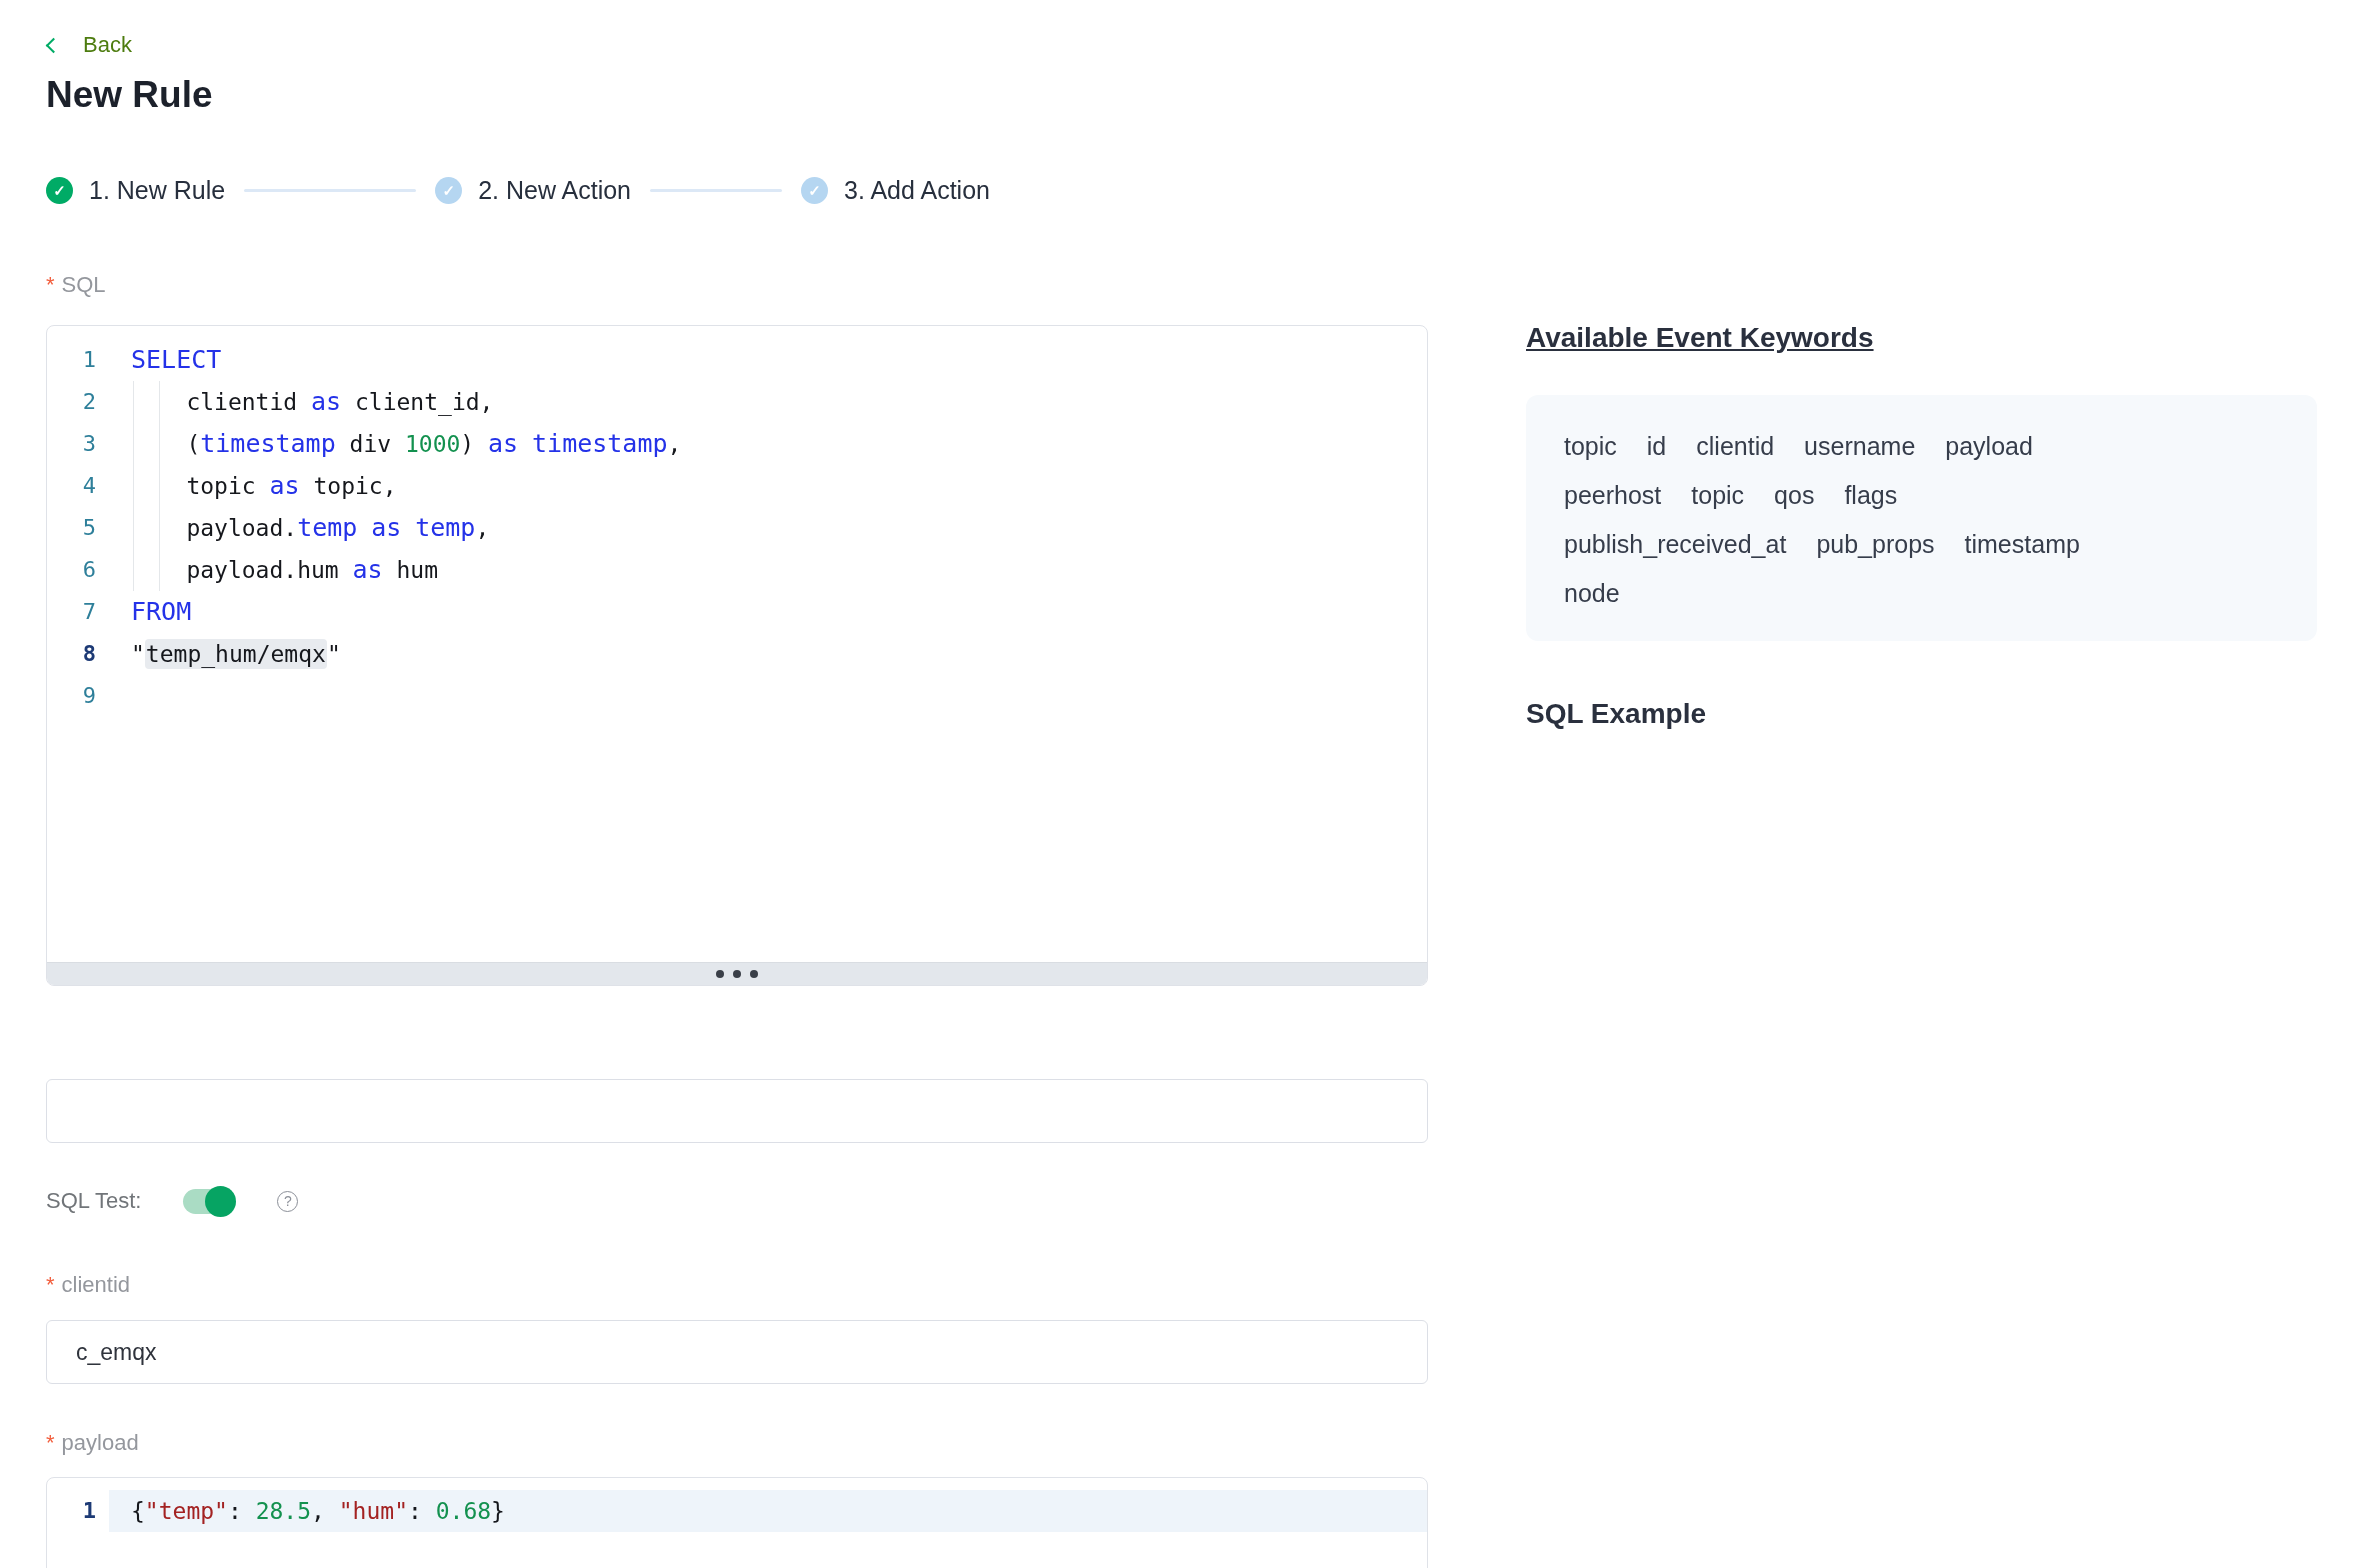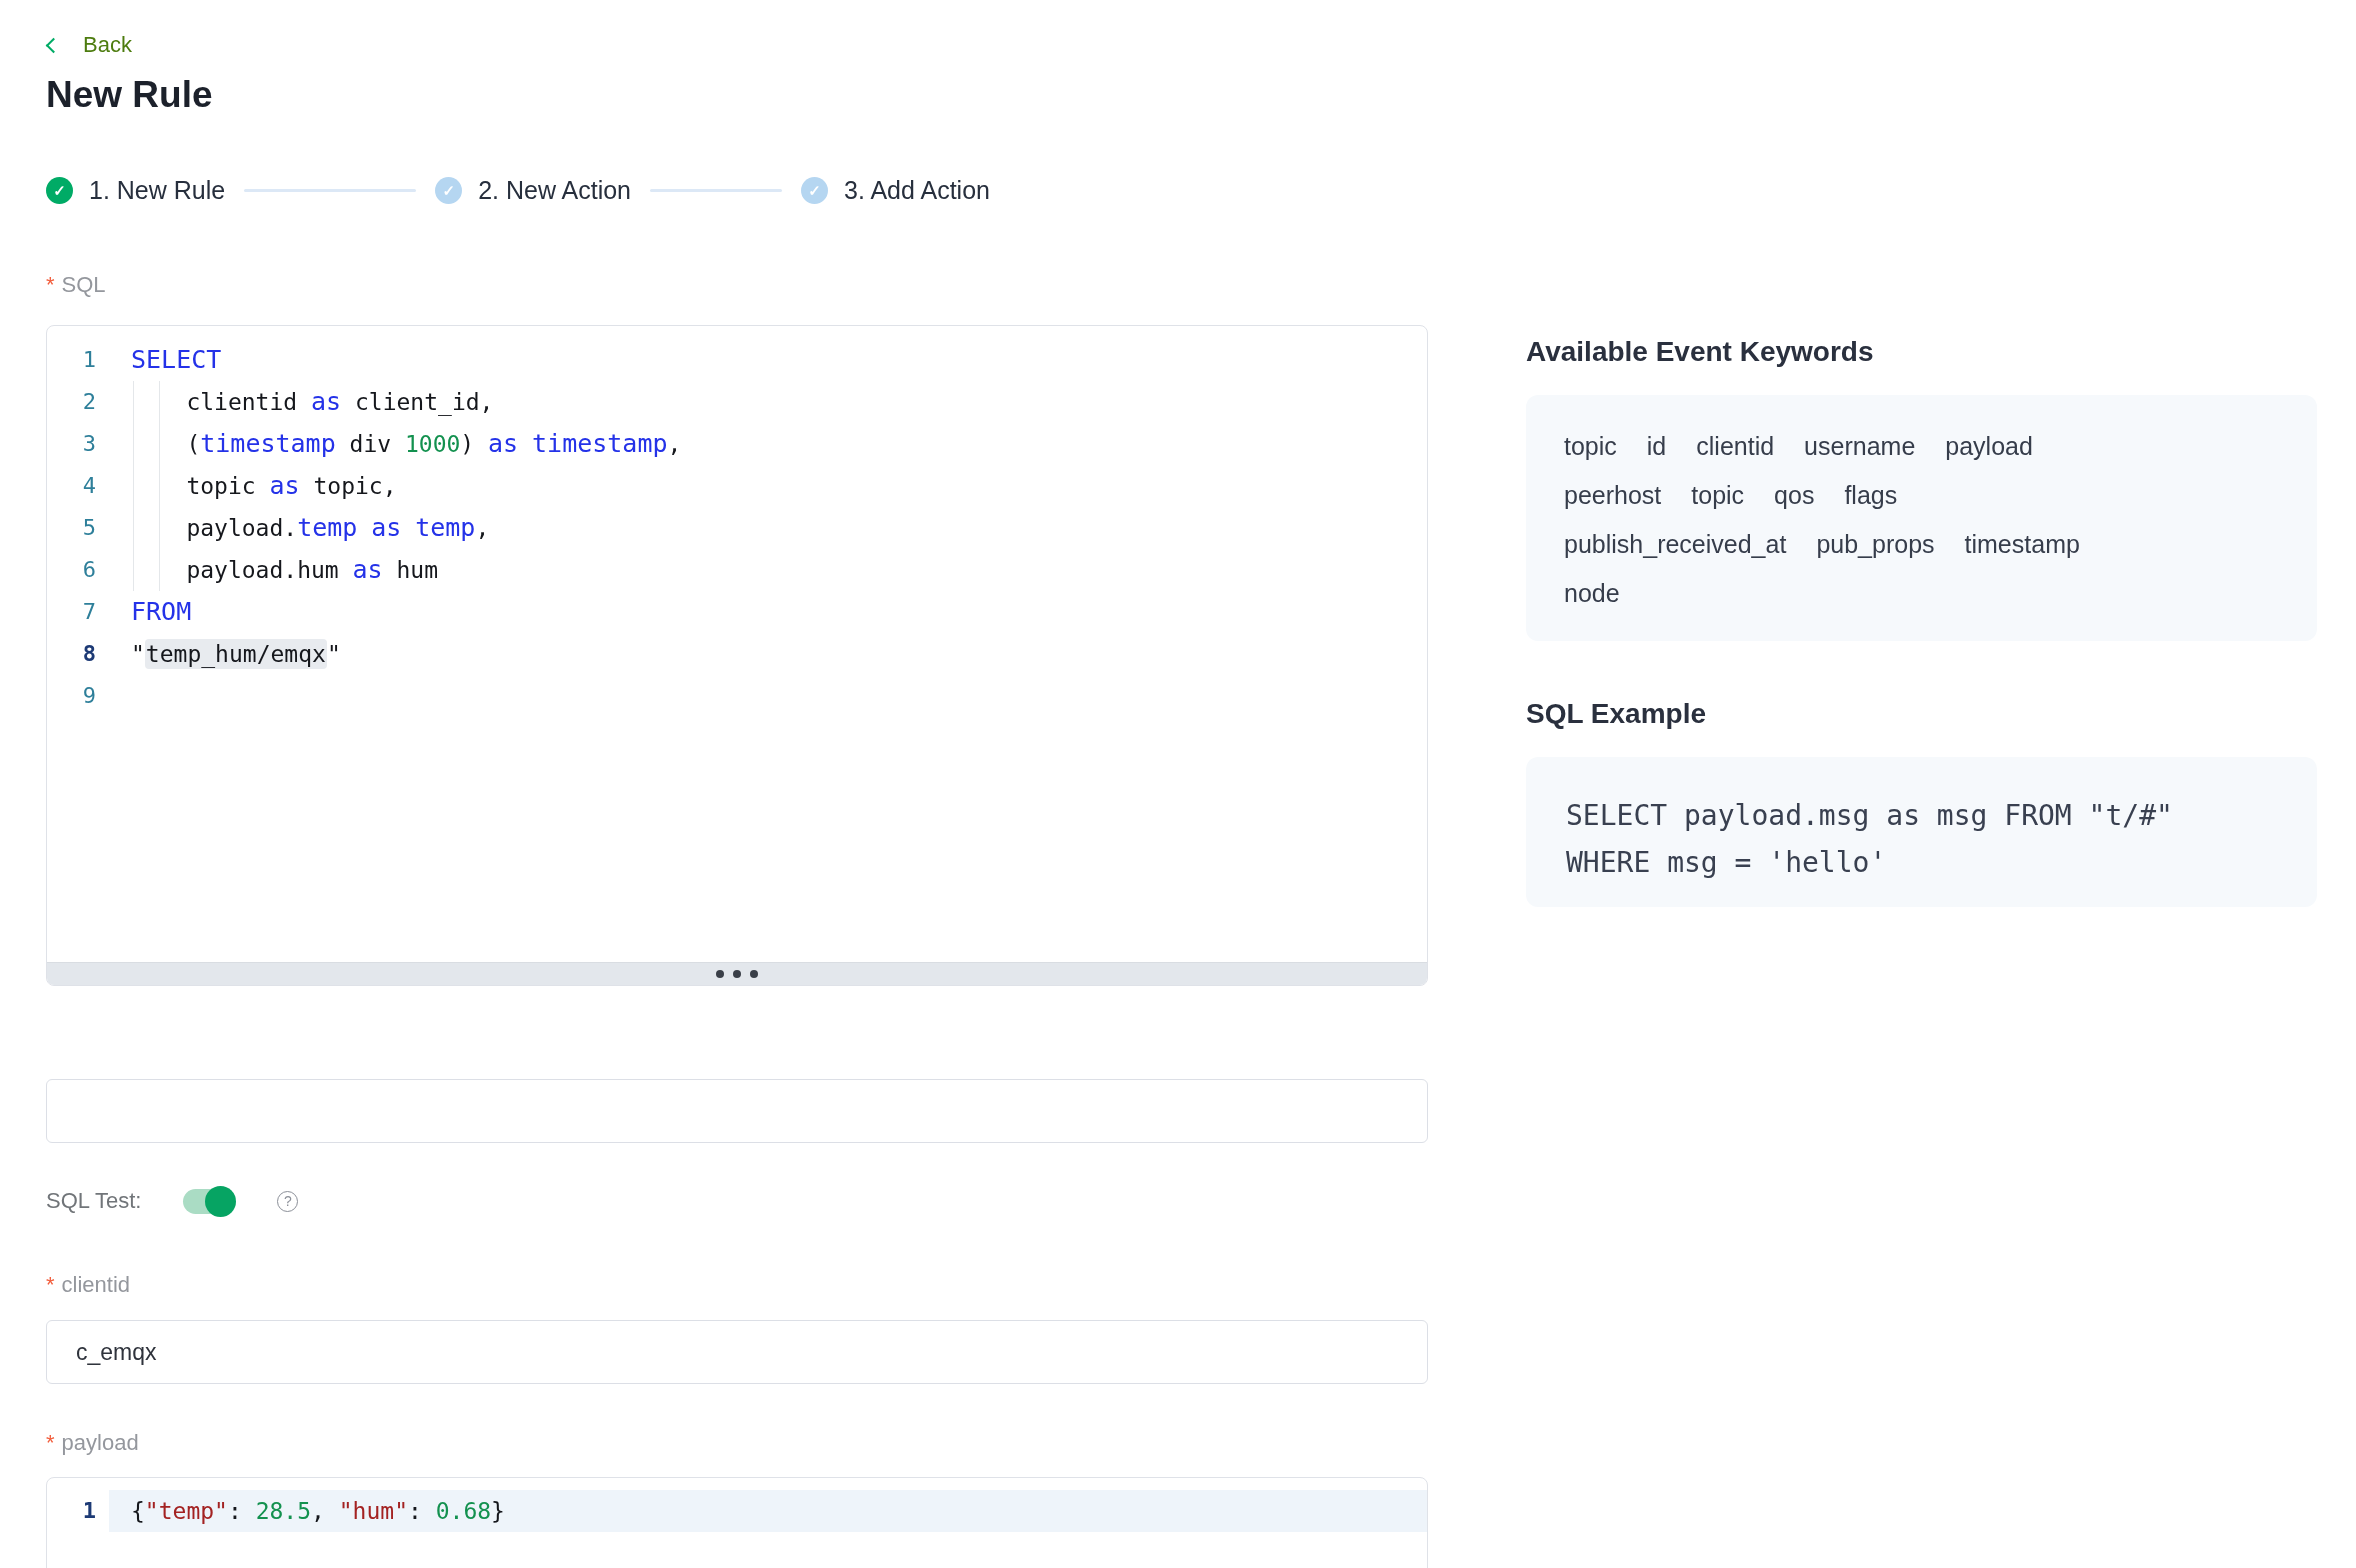--- a/index.html
+++ b/index.html
@@ -191,21 +191,21 @@
   </div>
   <div class="abs editor" id="payload-editor">
     <div class="cm-scroll" style="padding-top:12px;">
       <div class="cm-line">
         <span class="ln active">1</span>
         <span class="code active-line"><span class="tk">{</span><span class="tk str">"temp"</span><span class="tk">: </span><span class="tk num">28.5</span><span class="tk">, </span><span class="tk str">"hum"</span><span class="tk">: </span><span class="tk num">0.68</span><span class="tk">}</span></span>
       </div>
     </div>
   </div>
 
-  <div class="abs side-title" style="top:336px;">Available Event Keywords</div>
+  <div class="abs side-title" style="top:322px;text-decoration:underline;">Available Event Keywords</div>
 
   <div class="abs side-panel" id="keywords-panel">
     <div class="kw-row">
       <span class="kw">topic</span>
       <span class="kw">id</span>
       <span class="kw">clientid</span>
       <span class="kw">username</span>
       <span class="kw">payload</span>
     </div>
     <div class="kw-row">
@@ -219,18 +219,14 @@
       <span class="kw">pub_props</span>
       <span class="kw">timestamp</span>
     </div>
     <div class="kw-row">
       <span class="kw">node</span>
     </div>
   </div>
 
   <div class="abs side-title" style="top:698px;">SQL Example</div>
 
-  <div class="abs side-panel" id="example-panel">
-    <div class="example-line">SELECT payload.msg as msg FROM "t/#"</div>
-    <div class="example-line">WHERE msg = 'hello'</div>
-  </div>
 
 </div>
 
 </body></html>

